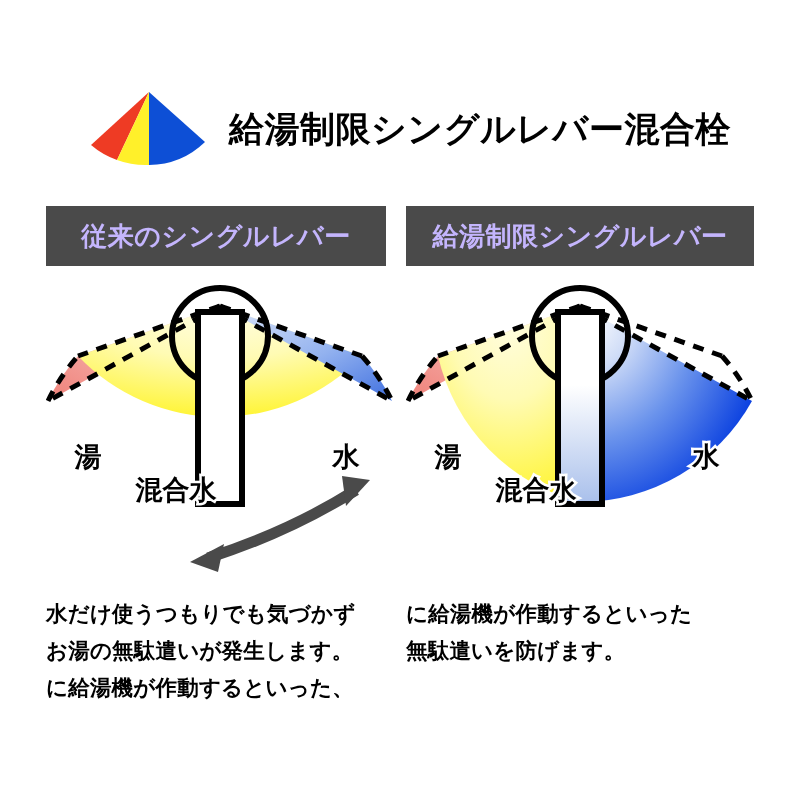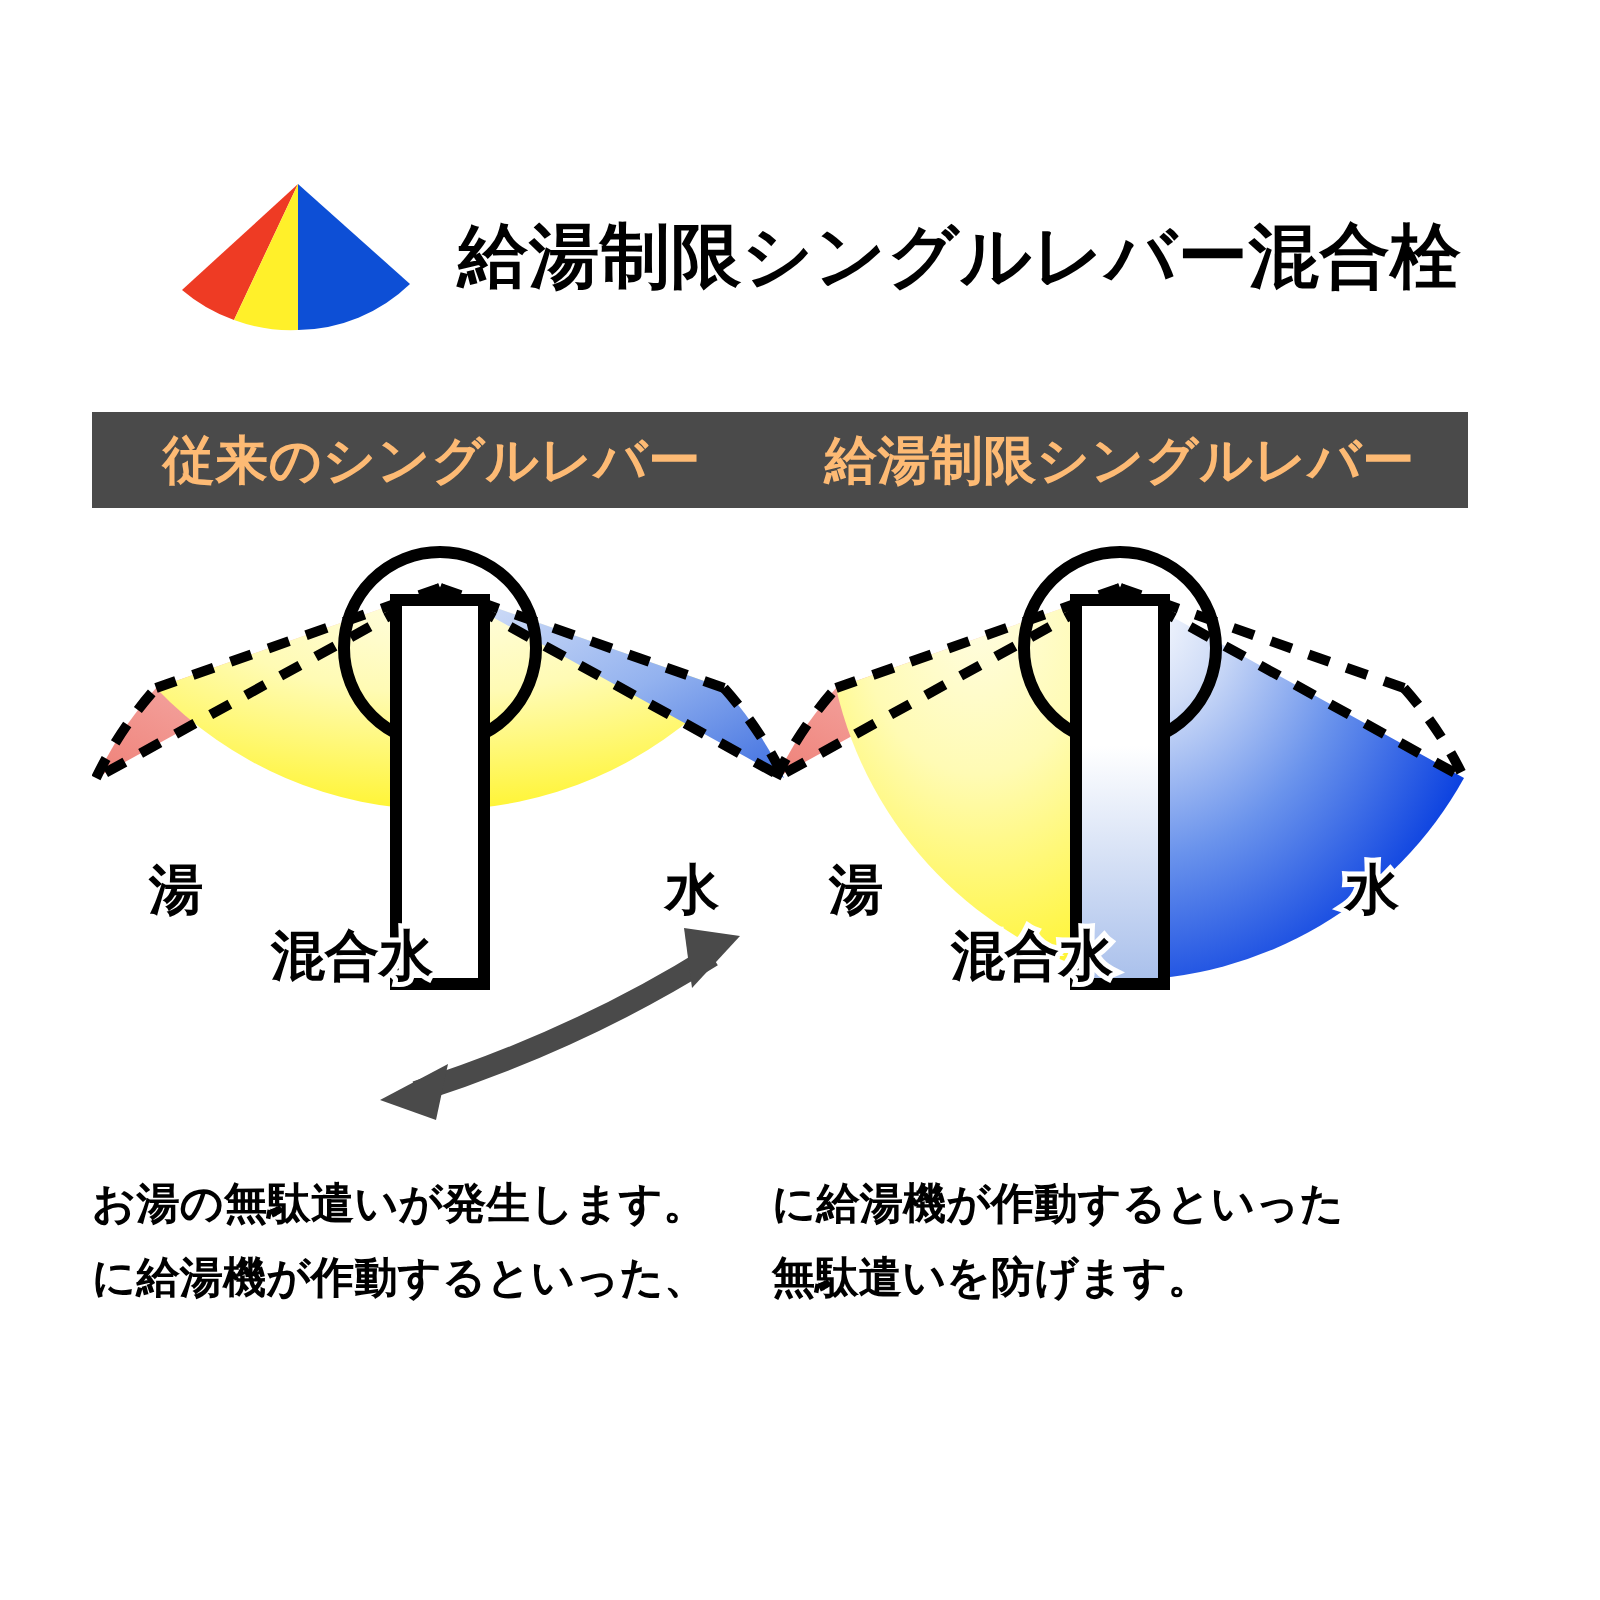--- a/index.html
+++ b/index.html
@@ -42,26 +42,26 @@
     line-height: 1;
   }
 
   
   .column {
     position: absolute;
     top: 206px;
     width: 348px;
   }
   #column-conventional { left: 46px; }
-  #column-restricted   { left: 386px; }
+  #column-restricted   { left: 406px; }
 
   .panel-header {
     background: #4a4a4a;
-    color: #fdba74;
-    height: 48px;
+    color: #c4b5fd;
+    height: 60px;
     display: flex;
     align-items: center;
     justify-content: center;
     font-size: 26px;
     font-weight: bold;
     letter-spacing: 0.5px;
     white-space: nowrap;
   }
   #column-conventional .panel-header { width: 340px; }
   #column-restricted   .panel-header { width: 348px; }
@@ -157,20 +157,21 @@
 
       <g>
         <path d="M 162 274 Q 243 248 310 206" fill="none" stroke="#4a4a4a" stroke-width="11" stroke-linecap="butt"></path>
         <path d="M 144 278 L 178 260 L 172 288 Z" fill="#4a4a4a"></path>
         <path d="M 324 196 L 300 222 L 296 192 Z" fill="#4a4a4a"></path>
       </g>
     </svg>
   </div>
 
   <div class="caption">
+    <span class="caption-line">水だけ使うつもりでも気づかず</span>
     <span class="caption-line">お湯の無駄遣いが発生します。</span>
     <span class="caption-line">に給湯機が作動するといった、</span>
   </div>
 </div>
 
 <div class="column" id="column-restricted">
 
   <div class="panel-header">給湯制限シングルレバー</div>
 
   <div class="diagram-wrap">

